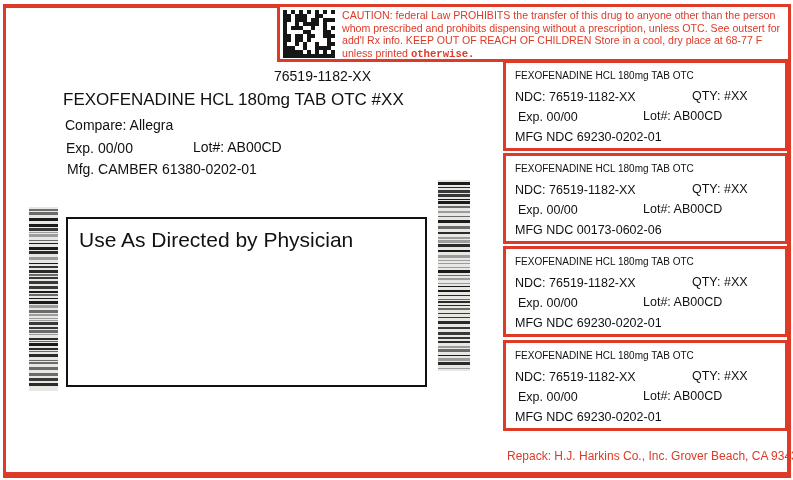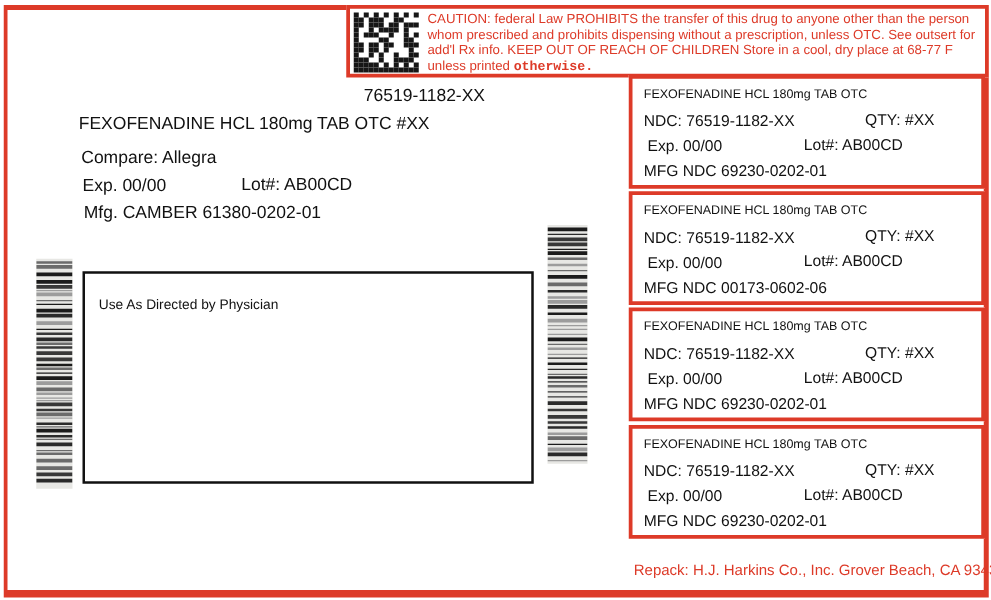--- a/index.html
+++ b/index.html
@@ -9,31 +9,31 @@
   .outer-border { position:absolute; left:3px; top:4px; right:2px; bottom:2px;
                   border:solid var(--red); border-width:4px 4px 6px 3px; pointer-events:none; }
 
   .caution-box { position:absolute; left:277px; top:4px; width:514px; height:58px;
                  border:3px solid var(--red); background:#fff; display:flex; }
   .datamatrix { position:relative; width:54px; height:48px; margin:3px 5px 0 3px; flex:none; }
   .caution-text { color:var(--red); font-size:10.6px; line-height:12.6px; padding:2px 4px 0 0; }
   .caution-text b { font-weight:bold;font-family:Liberation Mono, monospace; }
 
   .txt { position:absolute; color:var(--black); white-space:nowrap; }
-  .ndc-top     { left:291px; top:68px;  font-size:14px; }
-  .main-title  { left:63px;  top:90px;  font-size:14px; }
+  .ndc-top     { left:274px; top:68px;  font-size:14px; }
+  .main-title  { left:63px;  top:90px;  font-size:17px; }
   .compare     { left:65px;  top:117px; font-size:14px; }
   .exp-left    { left:66px;  top:140px; font-size:14px; }
   .lot-left    { left:193px; top:139px; font-size:14px; }
   .mfg-left    { left:67px;  top:161px; font-size:14px; }
   .account     { left:71px;  top:186px; font-size:14px; }
 
   .directions-box { position:absolute; left:66px; top:217px; width:361px; height:170px;
                     border:2px solid #111; background:#fff; }
-  .directions-text { position:absolute; left:11px; top:19px; font-size:11px; color:var(--black); white-space:nowrap; }
+  .directions-text { position:absolute; left:11px; top:9px; font-size:21px; color:var(--black); white-space:nowrap; }
 
   .barcode { position:absolute; overflow:hidden; background:#e7e7e4; }
   .barcode-left  { left:29px;  top:207px; width:29px; height:184px; }
   .barcode-right { left:438px; top:180px; width:32px; height:191px; }
 
   .panel { position:absolute; left:503px; width:285px; height:91px;
            border:3px solid var(--red); background:#fff; }
   .panel .p-title { position:absolute; left:9px;  top:7px;  font-size:10px; color:var(--black); white-space:nowrap; }
   .panel .p-ndc   { position:absolute; left:9px;  top:27px; font-size:12.5px; color:var(--black); white-space:nowrap; }
   .panel .p-qty   { position:absolute; left:186px;top:26px; font-size:12.5px; color:var(--black); white-space:nowrap; }

